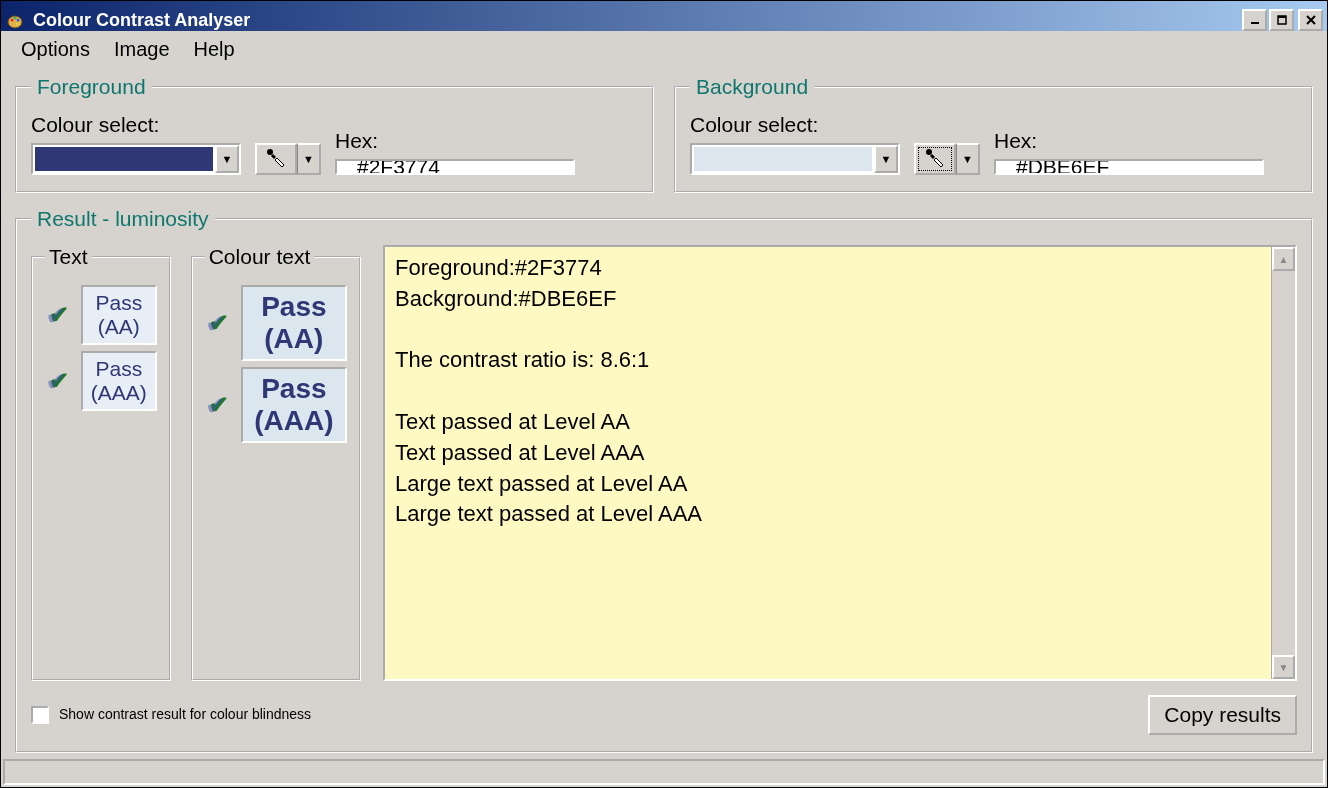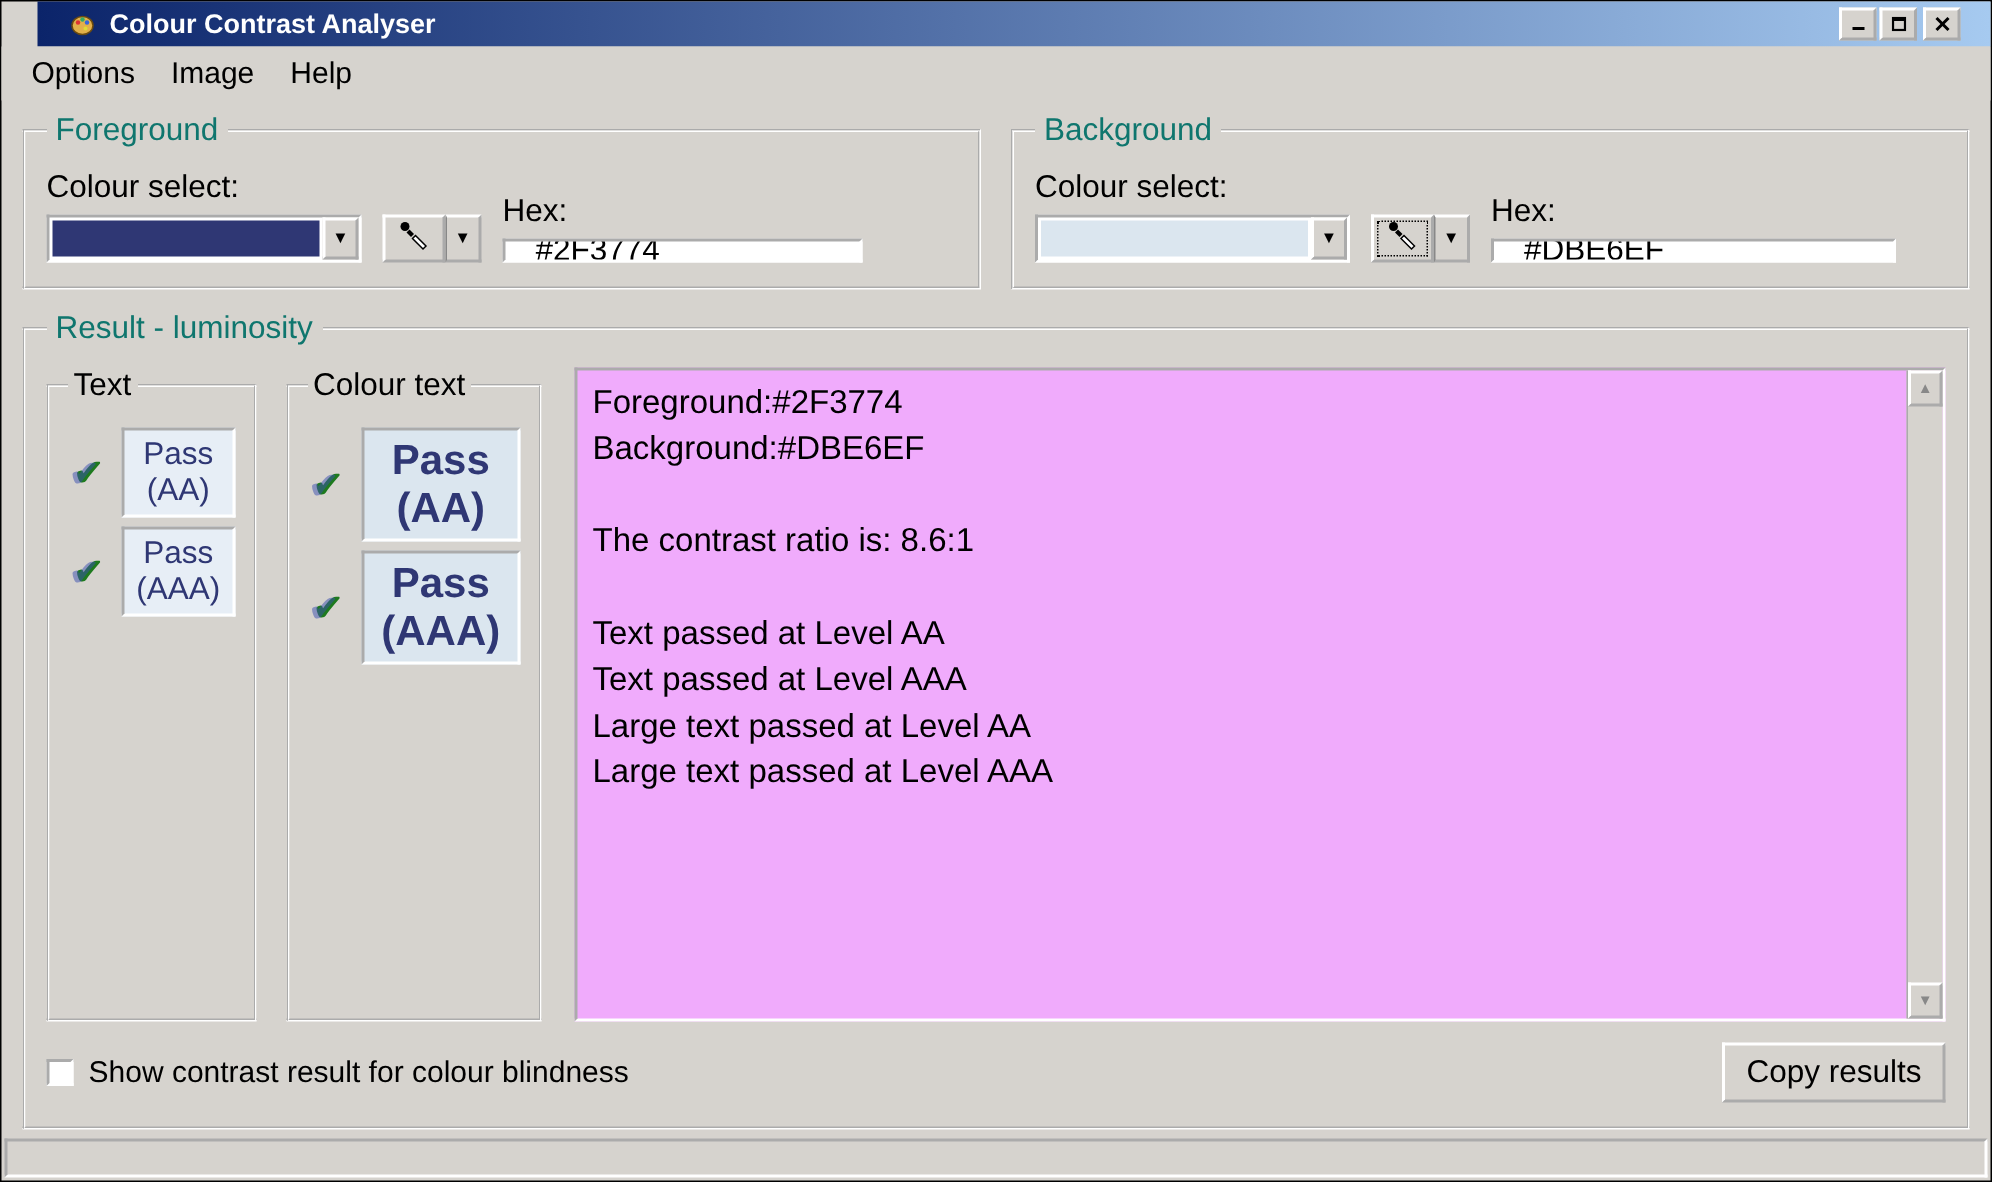--- a/index.html
+++ b/index.html
@@ -19,26 +19,25 @@
     height: 788px;
     background: #d6d3ce;
     border: 1px solid #000;
     display: flex;
     flex-direction: column;
   }
   .titlebar {
     height: 30px;
     background: linear-gradient(90deg, #0b246a 0%, #a6caf0 100%);
     display: flex;
-    align-items: center;
+    align-items: flex-end;
     color: #fff;
     font-weight: bold;
-    padding: 0 20px;
+    padding: 0 4px;
     flex-shrink: 0;
-    margin-left: 24px;
   }
   .titlebar-icon {
     width: 20px; height: 20px;
     margin-right: 8px;
     display: inline-flex;
     align-items: center; justify-content: center;
   }
   .titlebar-text { flex: 1; font-size: 18px;}
   .tb-controls { display: flex; gap: 2px; }
   .tb-btn {
@@ -195,21 +194,21 @@
     color: #2F3774;
   }
   .output-wrap {
     flex: 1;
     display: flex;
     flex-direction: column;
   }
   .output {
     flex: 1;
     border: 2px inset #fff;
-    background: #f0abfc;
+    background: #fef9c3;
     position: relative;
     display: flex;
   }
   .output-text {
     flex: 1;
     padding: 6px 10px;
     font-size: 22px;
     line-height: 1.4;
     white-space: pre-line;
     font-family: Arial;
@@ -229,21 +228,21 @@
     display:flex; align-items:center; justify-content:center;
     font-size: 10px;
     color:#888;
   }
   .bottom-row {
     display: flex;
     align-items: center;
     justify-content: space-between;
     margin-top: 14px;
   }
-  .chk-row { display:flex; align-items:center; gap:10px; font-size:20px;}
+  .chk-row { display:flex; align-items:flex-start; gap:10px; font-size:14px;}
   .chk {
     width: 18px; height: 18px;
     border: 2px inset #fff;
     background: #fff;
   }
   .copy-btn {
     padding: 6px 14px;
     background: #d6d3ce;
     border: 2px outset #fff;
     font-size: 21px;

